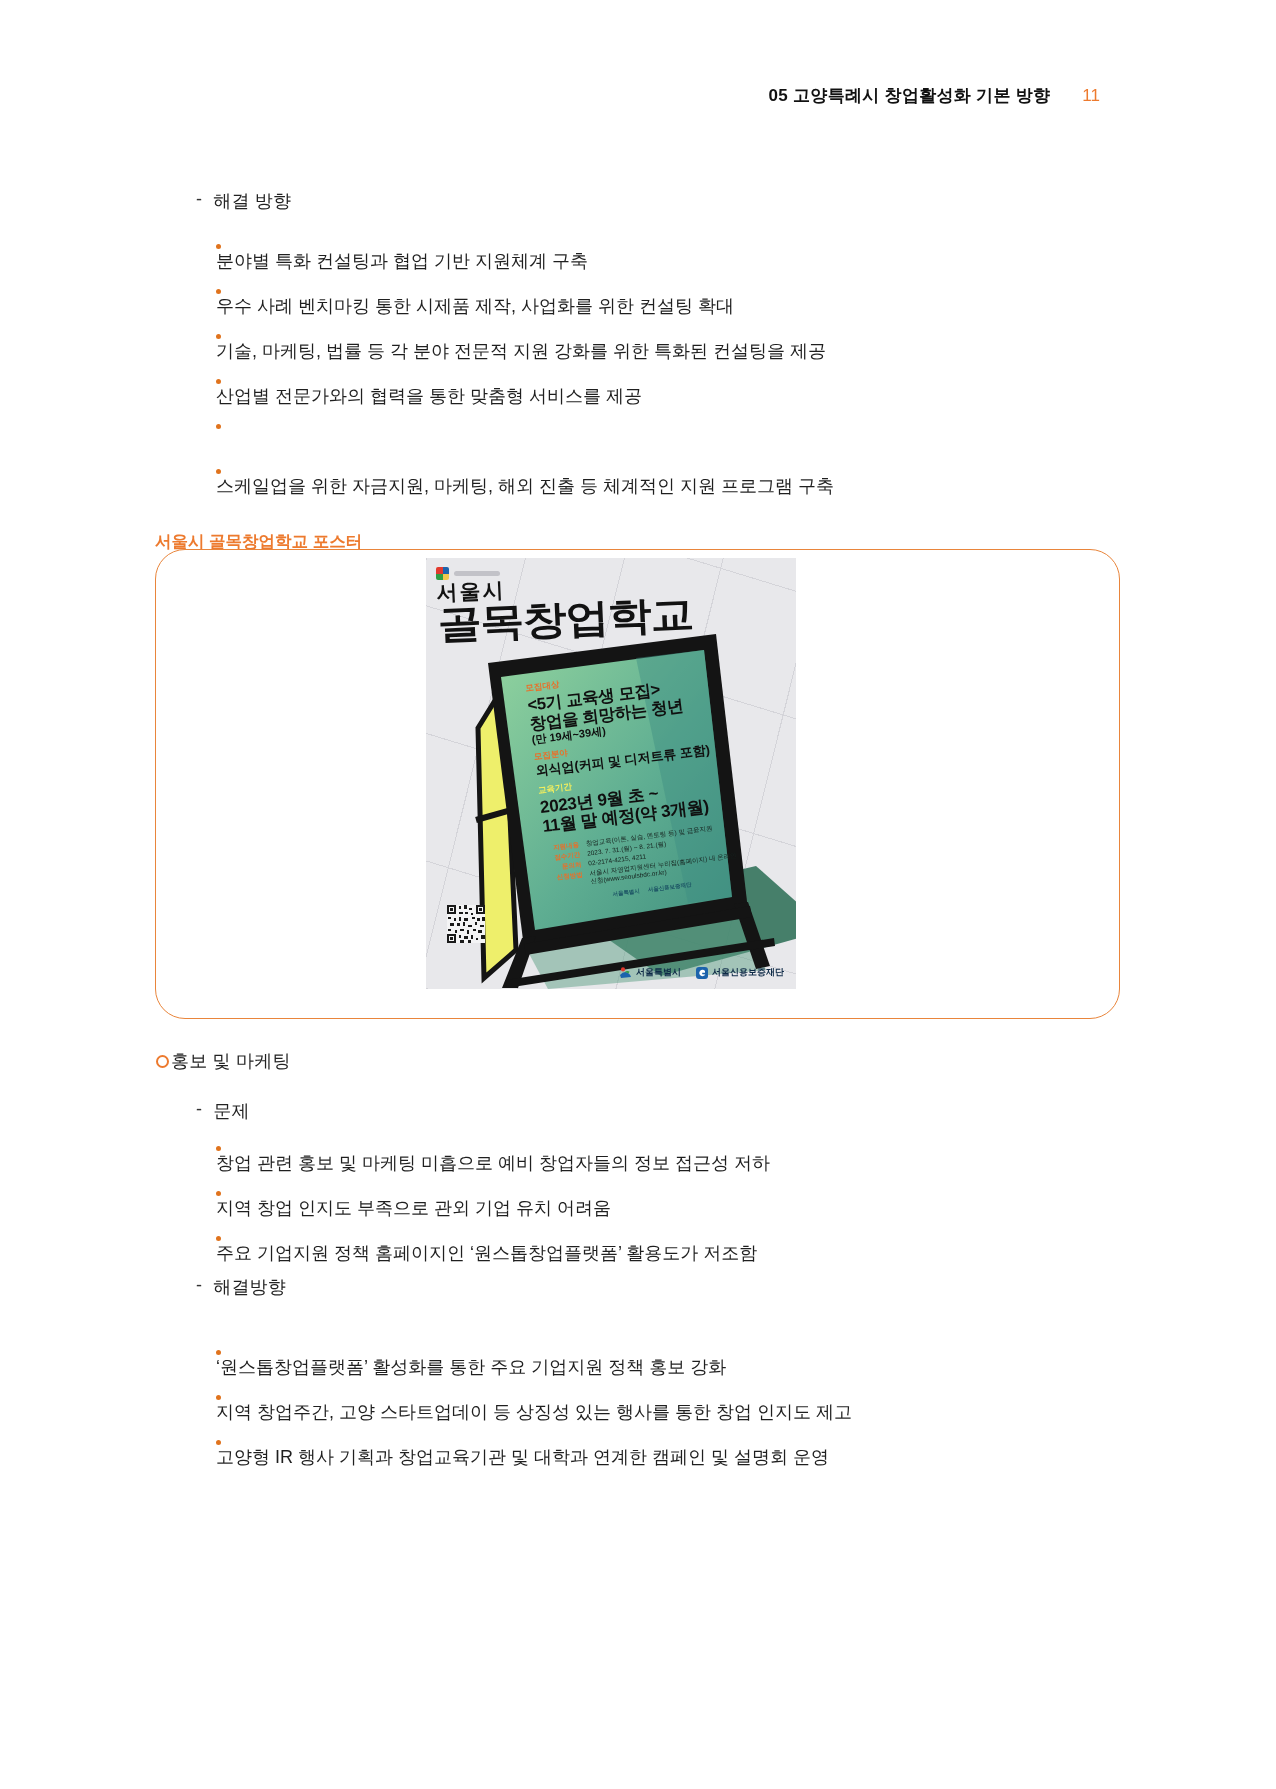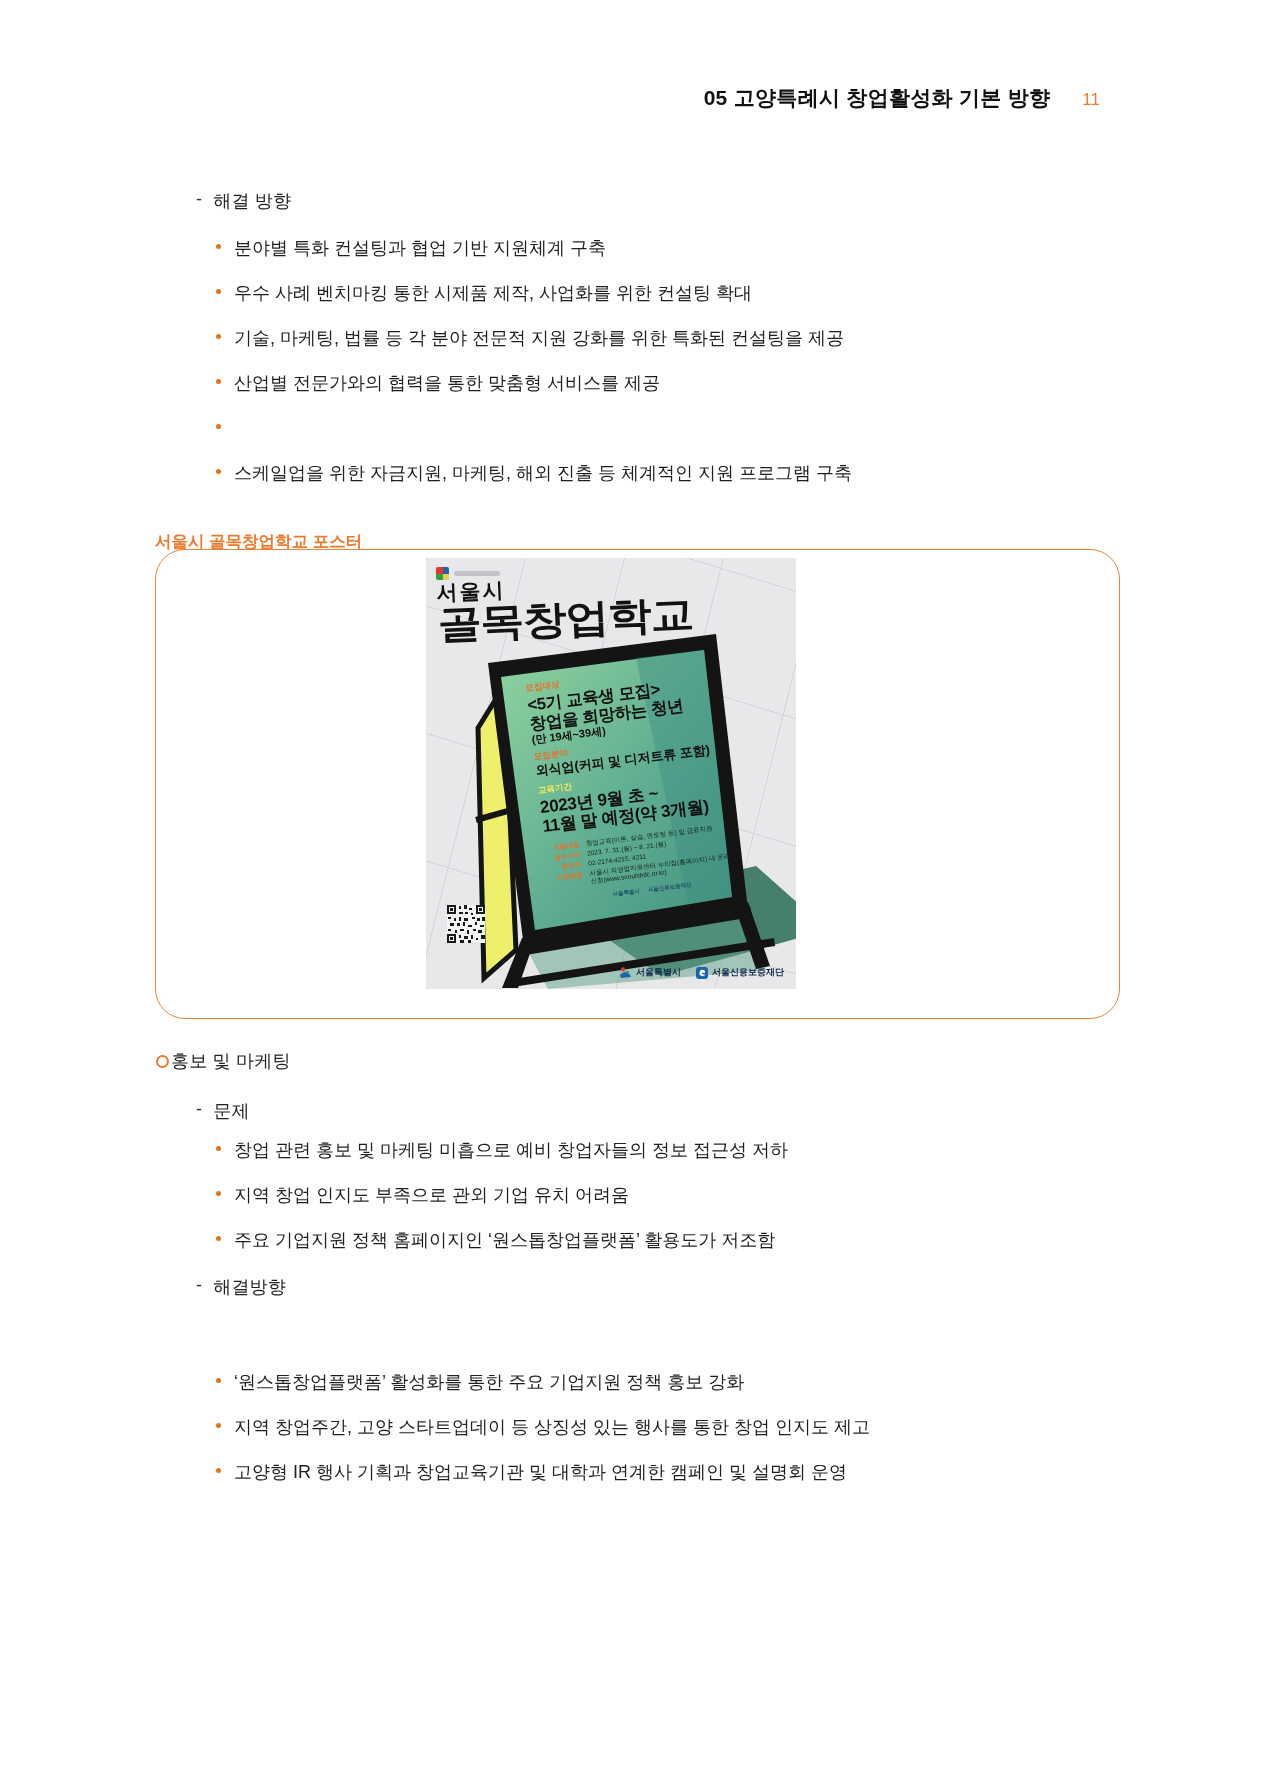--- a/index.html
+++ b/index.html
@@ -1,31 +1,31 @@
 <!DOCTYPE html>
 <html><head>
 <meta charset="utf-8">
 <style>
   html,body{margin:0;padding:0;background:#ffffff;}
   .page{position:relative;width:1276px;height:1789px;background:#fff;
         font-family:"Liberation Sans","DejaVu Sans",sans-serif;color:#1f1f1f;overflow:hidden;}
 
   
   .hdr{position:absolute;top:84px;right:176px;display:flex;align-items:baseline;gap:32px;white-space:nowrap;}
-  .hdr .sec{font-size:21px;font-weight:bold;color:#111;letter-spacing:.3px;}
+  .hdr .sec{font-size:17px;font-weight:bold;color:#111;letter-spacing:.3px;}
   .hdr .pg{font-size:17px;font-weight:normal;color:#ED7A2E;}
 
   
   .row{position:absolute;font-size:18px;color:#222;white-space:nowrap;letter-spacing:.2px;}
   .dash-row{left:196px;display:flex;gap:11px;}
   .dash-row .mk{color:#333;}
   .o-row{left:156px;display:flex;align-items:center;gap:2px;}
   .ring{width:9px;height:9px;border:2px solid #ED7A2E;border-radius:50%;display:inline-block;}
   .blist{position:absolute;left:216px;margin:0;padding:0;list-style:none;}
-  .blist li{height:45px;display:flex;align-items:flex-start;white-space:nowrap;font-size:18px;}
+  .blist li{height:45px;display:flex;align-items:flex-start;white-space:nowrap;font-size:18px;flex-direction:column;}
   .blist .dot{width:5px;height:5px;border-radius:50%;background:#E0731D;margin:8px 13px 0 0;flex:none;}
 
   
   .cap{position:absolute;left:155px;top:514px;font-size:16.5px;font-weight:bold;color:#ED7A2E;margin-top:17px;}
   .obox{position:absolute;left:155px;top:549px;width:963px;height:468px;
         border:1.5px solid #E9853B;border-radius:30px;}
 
   
   .poster{position:absolute;left:270px;top:8px;width:370px;height:431px;overflow:hidden;
           background-color:#e8e8eb;
@@ -261,21 +261,21 @@
       <li>
       <span class="dot"></span>
       <span>주요 기업지원 정책 홈페이지인 ‘원스톱창업플랫폼’ 활용도가 저조함</span>
     </li>
     </ul>
 
   <div class="row dash-row" style="top:1275px">
     <span class="mk">-</span>
     <span>해결방향</span>
   </div>
-  <ul class="blist" style="top:1370px">
+  <ul class="blist" style="top:1342px">
       <li>
       <span class="dot"></span>
       <span>‘원스톱창업플랫폼’ 활성화를 통한 주요 기업지원 정책 홍보 강화</span>
     </li>
       <li>
       <span class="dot"></span>
       <span>지역 창업주간, 고양 스타트업데이 등 상징성 있는 행사를 통한 창업 인지도 제고</span>
     </li>
       <li>
       <span class="dot"></span>

